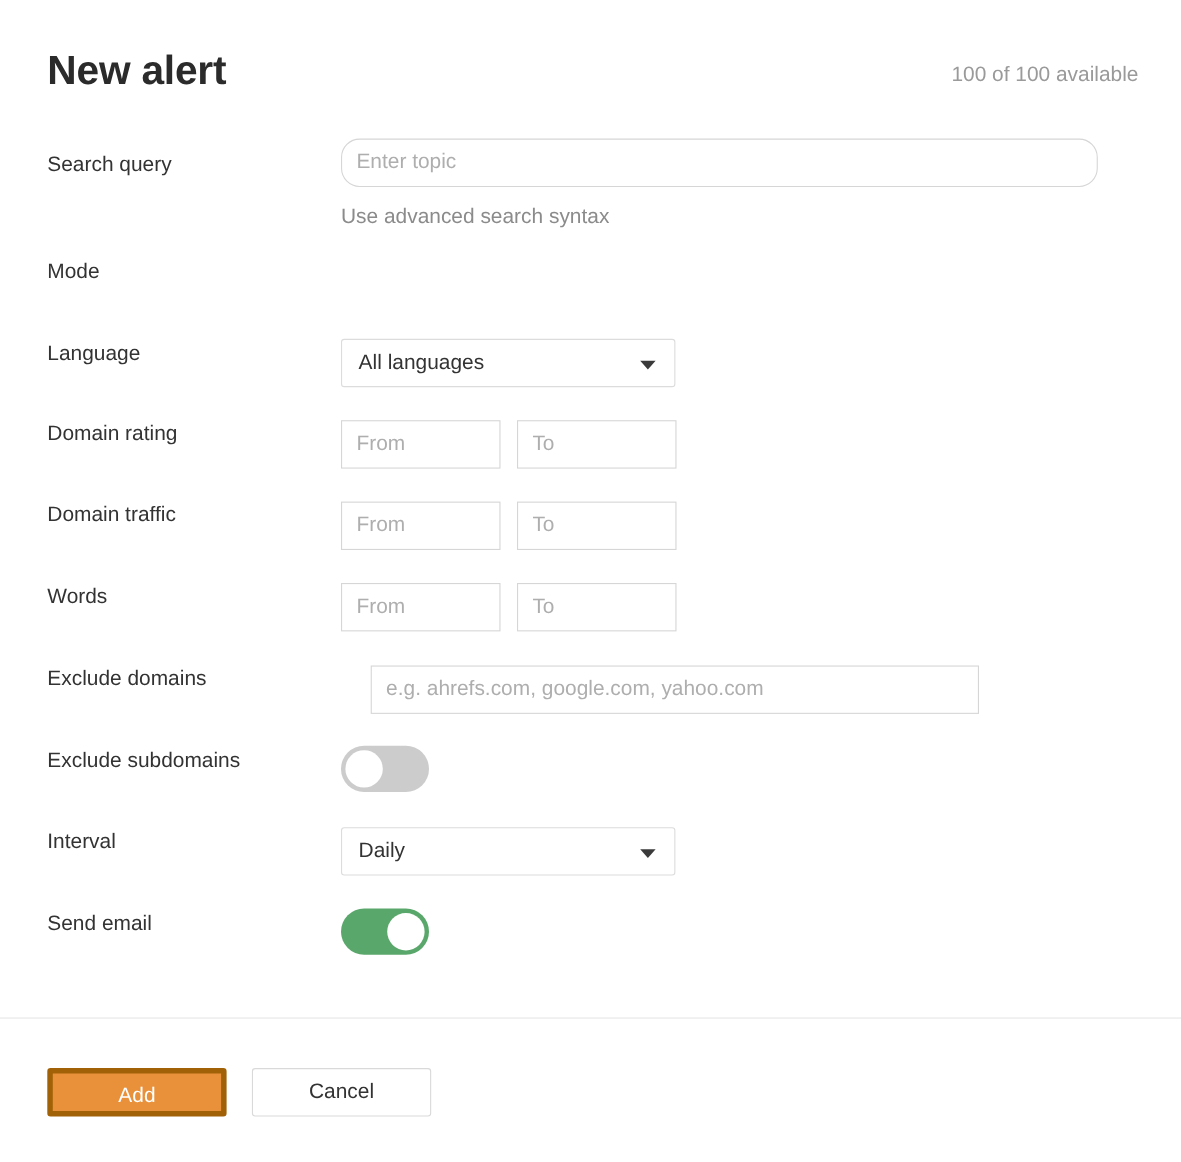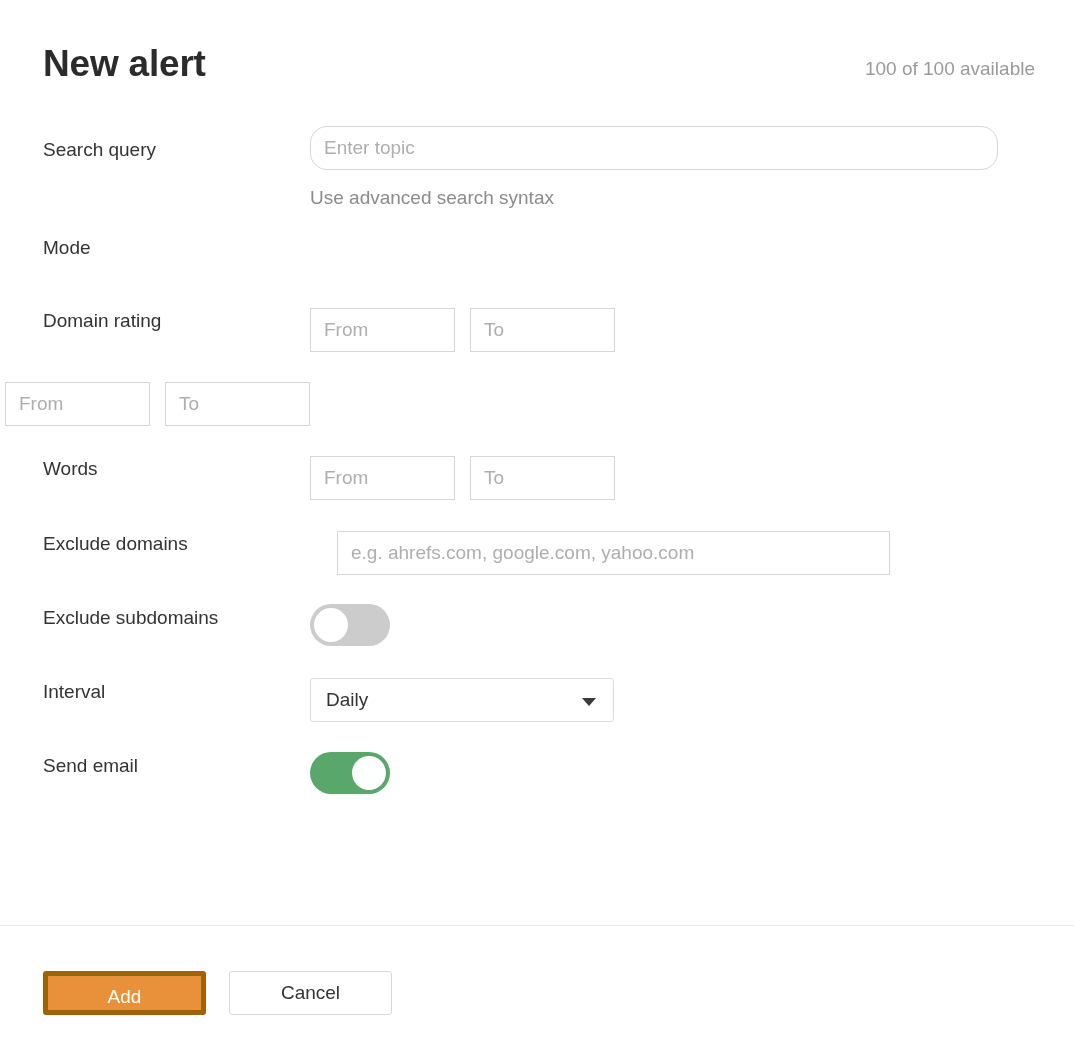--- a/index.html
+++ b/index.html
@@ -267,32 +267,42 @@
       <div class="row-control">
         <input class="text-input input-wide" type="text" placeholder="Enter topic" style="">
         <div class="helper-text">Use advanced search syntax</div>
       </div>
     </div>
 
     <div class="row row-mode">
       <div class="row-label">Mode</div>
     </div>
 
+    <div class="row row-language">
+      <div class="row-label">Language</div>
+      <div class="row-control">
+        <div class="select-box">
+          <span class="select-value">All languages</span>
+          <span class="select-arrow"></span>
+        </div>
+      </div>
+    </div>
 
     <div class="row row-dr">
       <div class="row-label">Domain rating</div>
       <div class="row-control">
         <div class="range-group">
           <input class="text-input input-small" type="text" placeholder="From" style="">
           <input class="text-input input-small" type="text" placeholder="To" style="">
         </div>
       </div>
     </div>
 
     <div class="row row-dt">
+      <div class="row-label">Domain traffic</div>
       <div class="row-control">
         <div class="range-group">
           <input class="text-input input-small" type="text" placeholder="From" style="">
           <input class="text-input input-small" type="text" placeholder="To" style="">
         </div>
       </div>
     </div>
 
     <div class="row row-words">
       <div class="row-label">Words</div>

